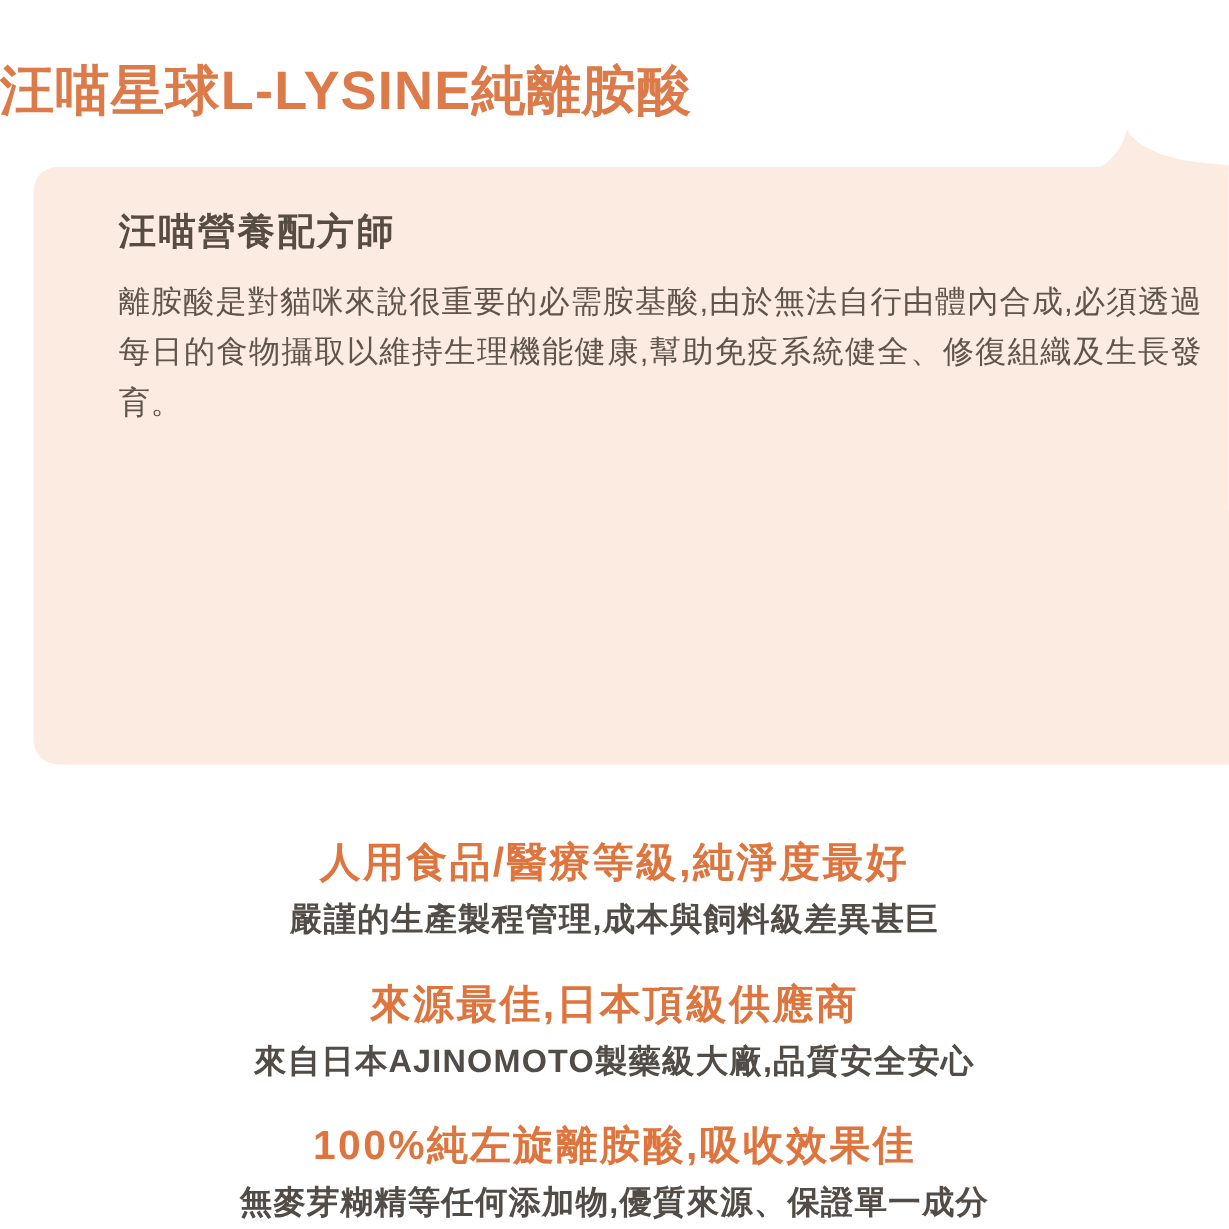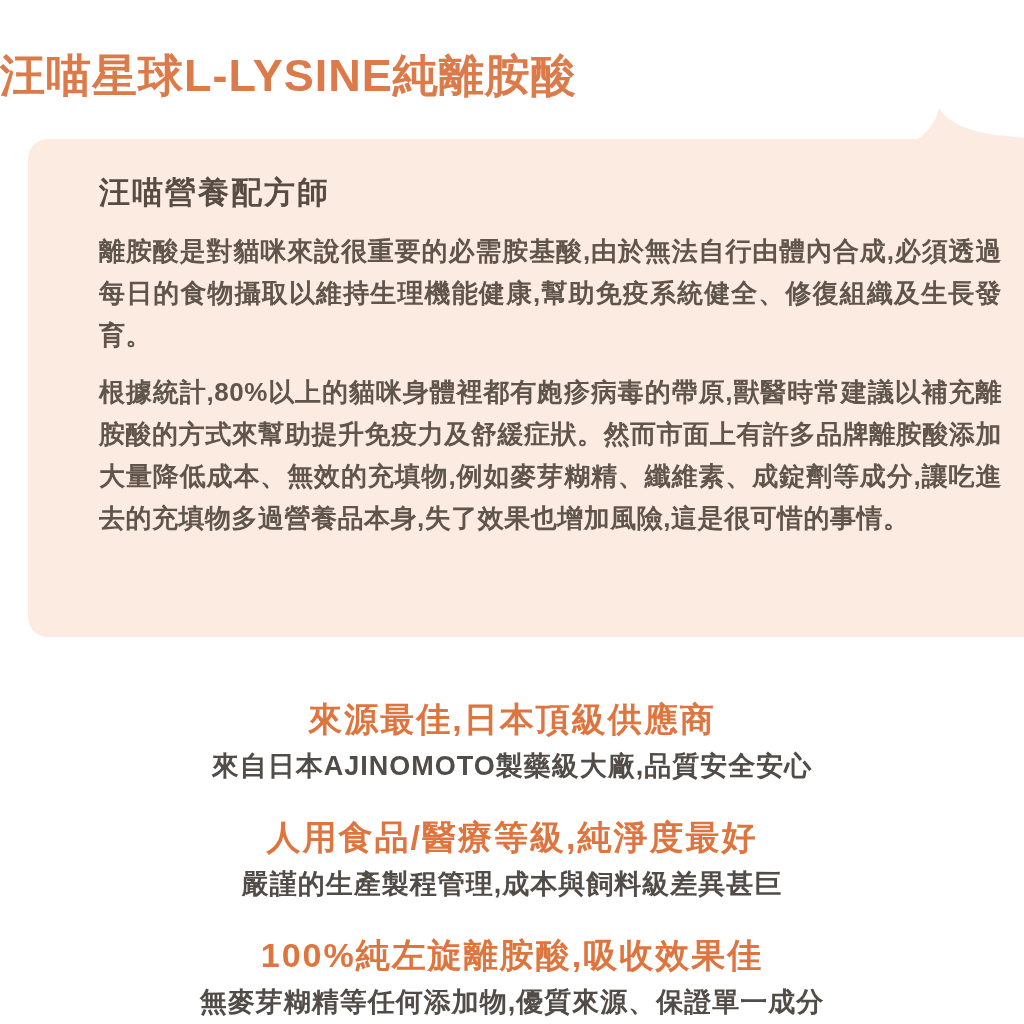--- a/index.html
+++ b/index.html
@@ -52,21 +52,20 @@
     letter-spacing: 2px;
     color: var(--heading-brown, #574C42);
   }
   .bubble p {
     margin: 0 0 15px 0;
     font-size: 26px;
     line-height: 42px;
     letter-spacing: 0.5px;
     text-align: justify;
     color: var(--body-text, #5F554B);
-    font-weight: bold;
   }
   .bubble p:last-child { margin-bottom: 0; }
   
   .features {
     margin-top: 63px;
     text-align: center;
   }
   .feature { margin-bottom: 34px; }
   .feature h3 {
     margin: 0 0 10px 0;
@@ -94,34 +93,33 @@
 
   <div class="bubble">
     <svg class="tail" viewBox="0 0 132 34" preserveAspectRatio="none">
       <path d="M0,34 C14,28 24,14 27,0 C36,16 64,26 94,28 C112,29.5 125,31 132,34 Z"></path>
     </svg>
 
     <h2>汪喵營養配方師</h2>
 
     <p>離胺酸是對貓咪來說很重要的必需胺基酸,由於無法自行由體內合成,必須透過每日的食物攝取以維持生理機能健康,幫助免疫系統健全、修復組織及生長發育。</p>
 
-    <p>根據統計,80%以上的貓咪身體裡都有皰疹病毒的帶原,獸醫時常建議以補充離胺酸的方式來幫助提升免疫力及舒緩症狀。然而市面上有許多品牌離胺酸添加大量降低成本、無效的充填物,例如麥芽糊精、纖維素、成錠劑等成分,讓吃進去的充填物多過營養品本身,失了效果也增加風險,這是很可惜的事情。</p>
 
   </div>
 
   <div class="features">
 
     <section class="feature">
-      <h3>來源最佳,日本頂級供應商</h3>
-      <p>來自日本AJINOMOTO製藥級大廠,品質安全安心</p>
+      <h3>人用食品/醫療等級,純淨度最好</h3>
+      <p>嚴謹的生產製程管理,成本與飼料級差異甚巨</p>
     </section>
 
     <section class="feature">
-      <h3>人用食品/醫療等級,純淨度最好</h3>
-      <p>嚴謹的生產製程管理,成本與飼料級差異甚巨</p>
+      <h3>來源最佳,日本頂級供應商</h3>
+      <p>來自日本AJINOMOTO製藥級大廠,品質安全安心</p>
     </section>
 
     <section class="feature">
       <h3>100%純左旋離胺酸,吸收效果佳</h3>
       <p>無麥芽糊精等任何添加物,優質來源、保證單一成分</p>
     </section>
 
   </div>
 </div>
 

